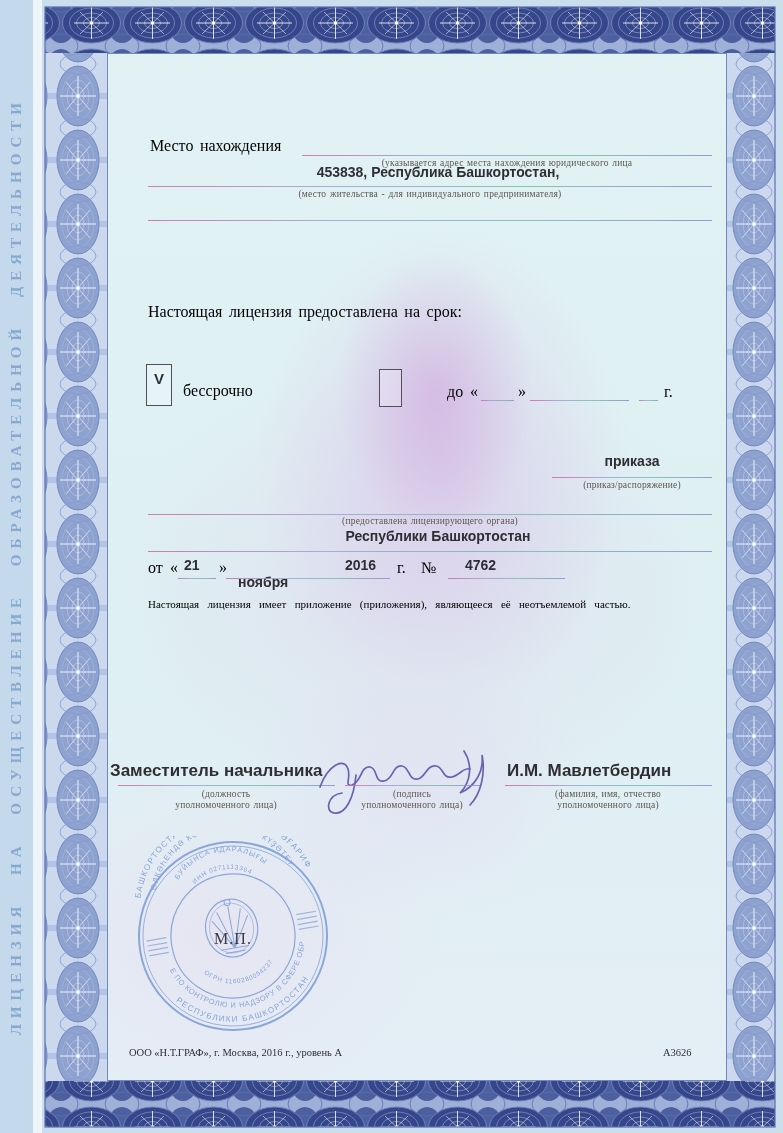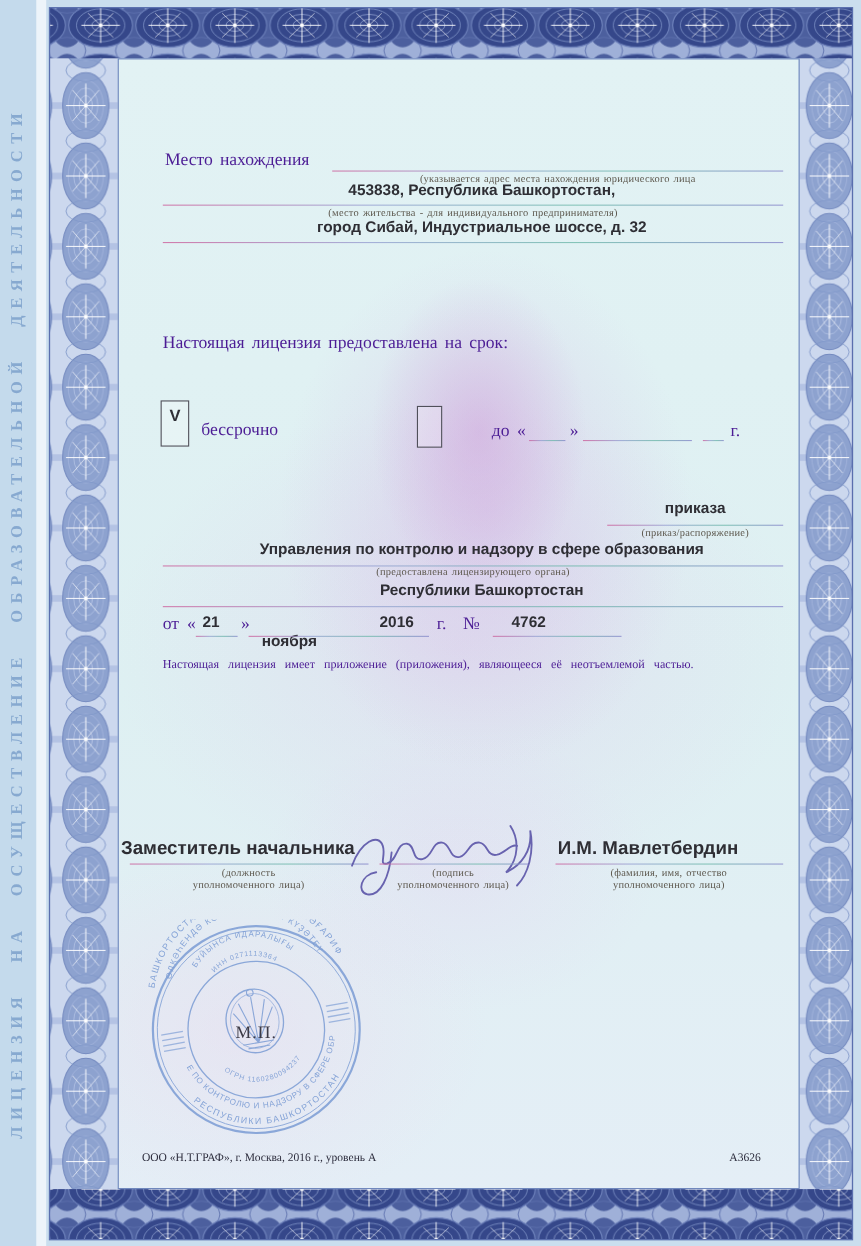--- a/index.html
+++ b/index.html
@@ -19,21 +19,21 @@
   .doc{position:absolute;left:107px;top:53px;width:620px;height:1028px;z-index:2;
        border:1px solid #7088bd;box-sizing:border-box;
        background:
          radial-gradient(140px 200px at 53% 33%, rgba(205,150,215,.45), transparent 70%),
          radial-gradient(260px 330px at 54% 40%, rgba(208,163,224,.35), transparent 72%),
          radial-gradient(420px 300px at 50% 52%, rgba(225,195,235,.33), transparent 75%),
          radial-gradient(240px 170px at 50% 72%, rgba(230,200,240,.28), transparent 75%),
          radial-gradient(300px 220px at 18% 86%, rgba(238,210,236,.35), transparent 75%),
          linear-gradient(180deg,#e2f2f4,#def0f2 55%,#e4eef6);}
   .content{position:absolute;left:0;top:0;width:783px;height:1133px;z-index:3;}
-  .serif{font-family:"Liberation Serif",serif;font-size:16px;color:#4c1d95;word-spacing:2.5px;}
+  .serif{font-family:"Liberation Serif",serif;font-size:16px;color:#000000;word-spacing:2.5px;}
   .bold-val{font-family:"Liberation Sans",sans-serif;font-weight:700;font-size:14px;color:#2e2e34;}
   .caption{font-family:"Liberation Serif",serif;font-size:9.5px;color:#5c574d;letter-spacing:.2px;word-spacing:1px;}
   .center{text-align:center;}
   .fline{height:1.2px;background:linear-gradient(90deg,rgba(206,104,160,.85),rgba(150,160,210,.8),
           rgba(110,185,170,.8),rgba(140,140,205,.85));}
   .cbox{border:1.6px solid #50505a;background:rgba(255,255,255,.22);box-sizing:border-box;}
   .vmark{font-family:"Liberation Sans",sans-serif;font-weight:700;font-size:15px;color:#2f2f36;
          display:block;text-align:center;padding-top:5px;}
   .para{line-height:1.28;text-align:justify;word-spacing:5.5px;font-size:11px;}
   .footer-text{font-family:"Liberation Serif",serif;font-size:10.5px;color:#2e2e3e;}
@@ -100,41 +100,39 @@
   <div class="white-strip"></div>
 
   <div class="content">
 
     <div class="abs serif" style="left:150px;top:137px;">Место нахождения</div>
     <div class="abs fline" style="left:302px;top:155px;width:410px;"></div>
     <div class="abs caption center" style="left:302px;top:158px;width:410px;">(указывается адрес места нахождения юридического лица</div>
     <div class="abs bold-val center" style="left:148px;top:164px;width:580px;">453838, Республика Башкортостан,</div>
     <div class="abs fline" style="left:148px;top:186px;width:564px;"></div>
     <div class="abs caption center" style="left:148px;top:189px;width:564px;">(место жительства - для индивидуального предпринимателя)</div>
-    <div class="abs bold-val center" style="left:148px;top:198px;width:580px;">город Сибай, Индустриальное шоссе, д. 32</div>
     <div class="abs fline" style="left:148px;top:220px;width:564px;"></div>
 
     <div class="abs serif" style="left:148px;top:303px;">Настоящая лицензия предоставлена на срок:</div>
     <div class="abs cbox" style="left:146px;top:364px;width:26px;height:42px;">
       <span class="vmark">V</span>
     </div>
     <div class="abs serif" style="left:183px;top:382px;">бессрочно</div>
     <div class="abs cbox" style="left:379px;top:369px;width:23px;height:38px;"></div>
     <div class="abs serif" style="left:447px;top:383px;">до</div>
     <div class="abs serif" style="left:470px;top:383px;">«</div>
     <div class="abs fline" style="left:481px;top:400px;width:33px;"></div>
     <div class="abs serif" style="left:518px;top:383px;">»</div>
     <div class="abs fline" style="left:530px;top:400px;width:99px;"></div>
     <div class="abs fline" style="left:639px;top:400px;width:19px;"></div>
     <div class="abs serif" style="left:664px;top:383px;">г.</div>
 
     <div class="abs bold-val center" style="left:552px;top:453px;width:160px;">приказа</div>
     <div class="abs fline" style="left:552px;top:477px;width:160px;"></div>
     <div class="abs caption center" style="left:552px;top:480px;width:160px;">(приказ/распоряжение)</div>
-    <div class="abs bold-val center" style="left:148px;top:491px;width:580px;">Управления по контролю и надзору в сфере образования</div>
     <div class="abs fline" style="left:148px;top:514px;width:564px;"></div>
     <div class="abs caption center" style="left:148px;top:516px;width:564px;">(предоставлена лицензирующего органа)</div>
     <div class="abs bold-val center" style="left:148px;top:528px;width:580px;">Республики Башкортостан</div>
     <div class="abs fline" style="left:148px;top:551px;width:564px;"></div>
 
     <div class="abs serif" style="left:148px;top:559px;">от</div>
     <div class="abs serif" style="left:170px;top:559px;">«</div>
     <div class="abs bold-val" style="left:184px;top:557px;">21</div>
     <div class="abs serif" style="left:219px;top:559px;">»</div>
     <div class="abs bold-val" style="left:238px;top:574px;text-align:center;">ноября</div>

